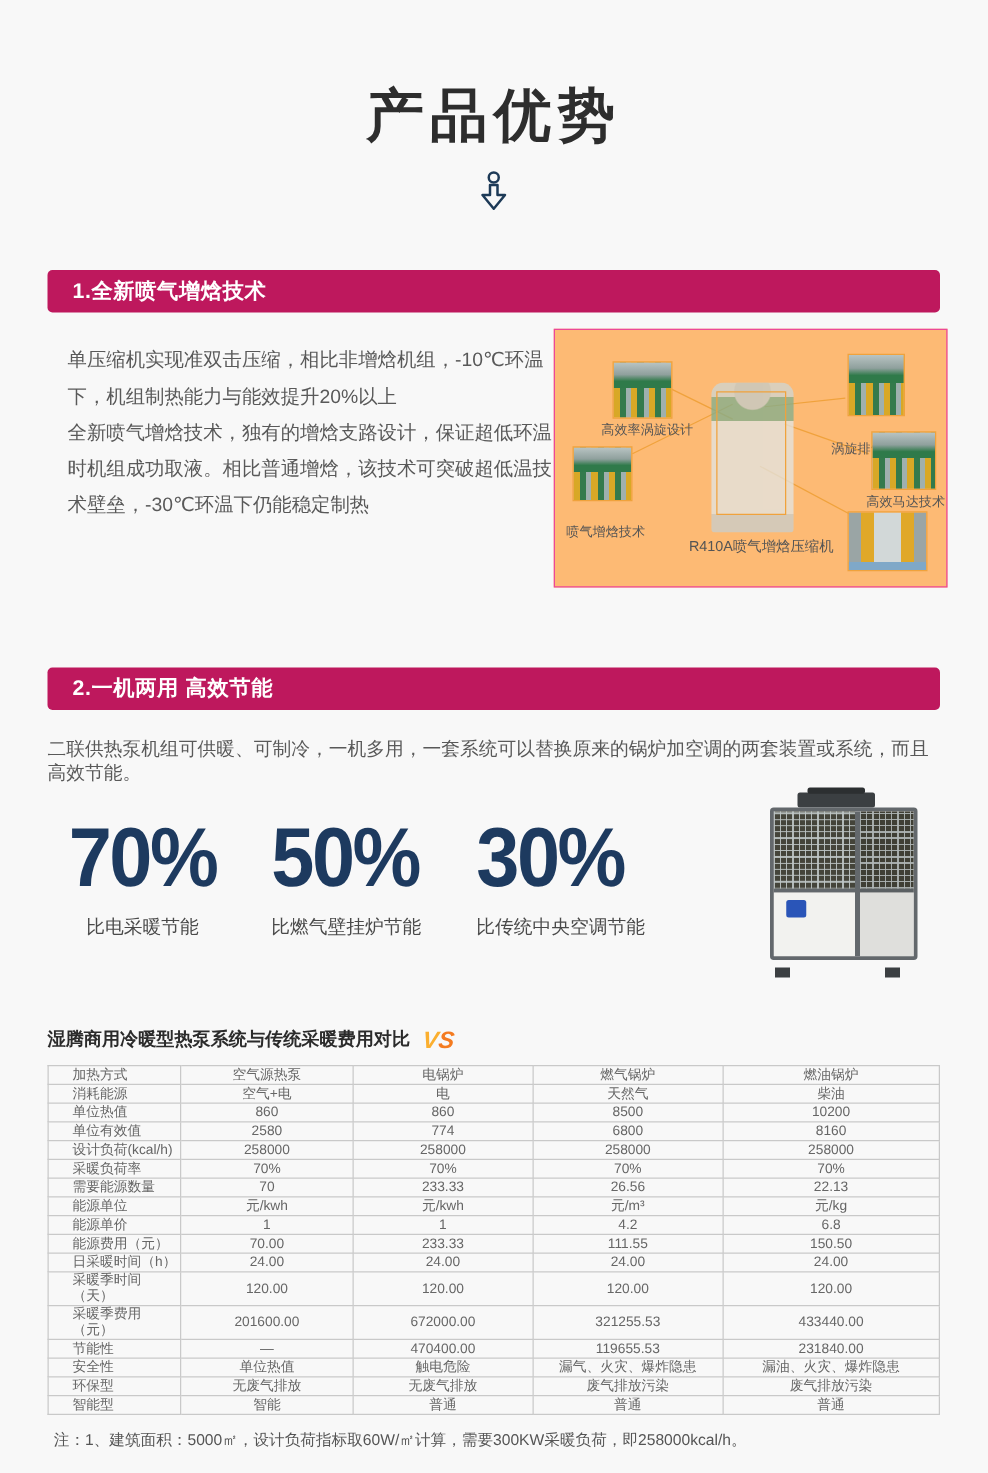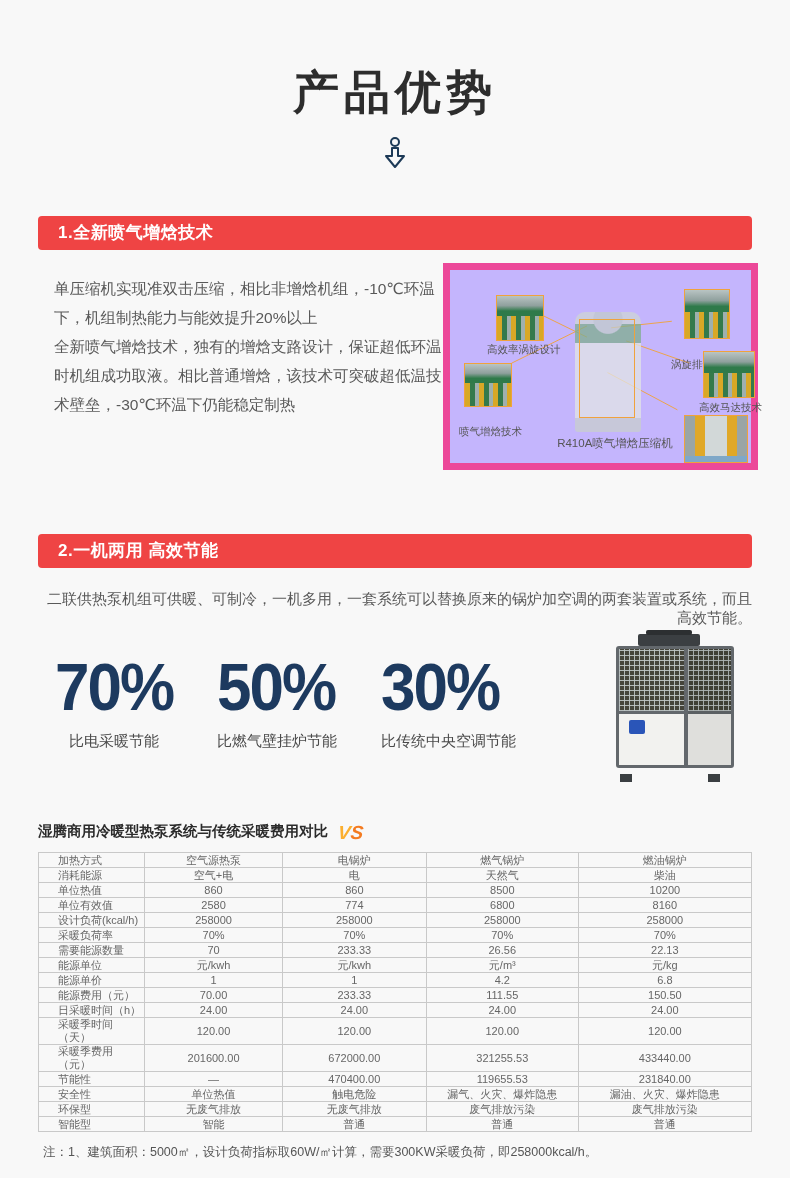--- a/index.html
+++ b/index.html
@@ -16,34 +16,34 @@
   .page-title {
     padding-top:62px; text-align:center;
     font-family:"Liberation Serif","DejaVu Serif",serif;
     font-size:46px; font-weight:700; color:#2d2d2d; letter-spacing:5px;
   }
   .arrow-wrap { text-align:center; margin-top:12px; height:42px; }
 
   
   .sec-bar {
     margin:0 38px; height:34px; line-height:34px;
-    background:#ef4444; border-radius:4px;
+    background:#be185d; border-radius:4px;
     color:#ffffff; font-size:17px; font-weight:700;
     padding-left:20px; letter-spacing:0.5px;
   }
   .sec-bar.one { margin-top:38px; }
   .sec-bar.two { margin-top:56px; }
 
   
   .sec1-content { position:relative; margin:0 38px; height:216px; margin-top:12px; }
   .sec1-text { position:absolute; left:16px; top:12px; width:392px;
     font-size:15.5px; line-height:29px; color:#595959; }
   .diagram-panel {
     position:absolute; left:405px; top:1px; width:315px; height:207px;
-    background:#c4b5fd; border:7px solid #ec4899;
+    background:#fdba74; border:1px solid #ec4899;
   }
   .diagram-panel svg.connectors { position:absolute; left:0; top:0; width:100%; height:100%; }
   .thumb {
     position:absolute; border:1px solid #f0a23c;
     background:
       linear-gradient(180deg,#b9c4c3 0%,#8fa09d 22%,#2f7a4a 34%,#2f7a4a 46%,rgba(0,0,0,0) 46%),
       repeating-linear-gradient(90deg,#d8a826 0 5px,#347a4c 5px 10px,#9fb0ae 10px 14px);
   }
   .thumb.pipe {
     background:
@@ -57,21 +57,21 @@
       radial-gradient(circle at 50% 6%, #c2cccb 0 12%, rgba(0,0,0,0) 13%),
       linear-gradient(180deg,#ced6d5 0 10%,#7fae8e 10% 26%,#e2e6e6 26% 88%,#c8cfce 88%);
     border-radius:10px 10px 3px 3px; opacity:0.75; filter:blur(0.4px);
   }
   .center-frame { position:absolute; left:129px; top:49px; width:56px; height:99px;
     border:1px solid #f0a23c; }
   .center-label { position:absolute; left:95px; top:166px; width:140px; text-align:center;
     font-size:11.5px; color:#555; }
 
   
-  .intro { margin:22px 38px 0 18px; padding-left:20px; font-size:15px; color:#595959;text-align:right; }
+  .intro { margin:22px 38px 0 18px; padding-left:20px; font-size:15px; color:#595959; }
   .stats { position:relative; margin:0 38px; height:150px; margin-top:18px; }
   .stat-row { position:absolute; left:17px; top:8px; display:flex; gap:44px; }
   .stat-value {
     font-size:62px; font-weight:800; color:#1d3a5f; letter-spacing:-2px;
     line-height:62px; transform:scaleY(1.08); transform-origin:top left;
   }
   .stat-label { margin-top:16px; font-size:15px; color:#4a4a4a;text-align:center; }
 
   
   .heatpump { position:absolute; right:12px; top:-12px; width:128px; height:148px; }

